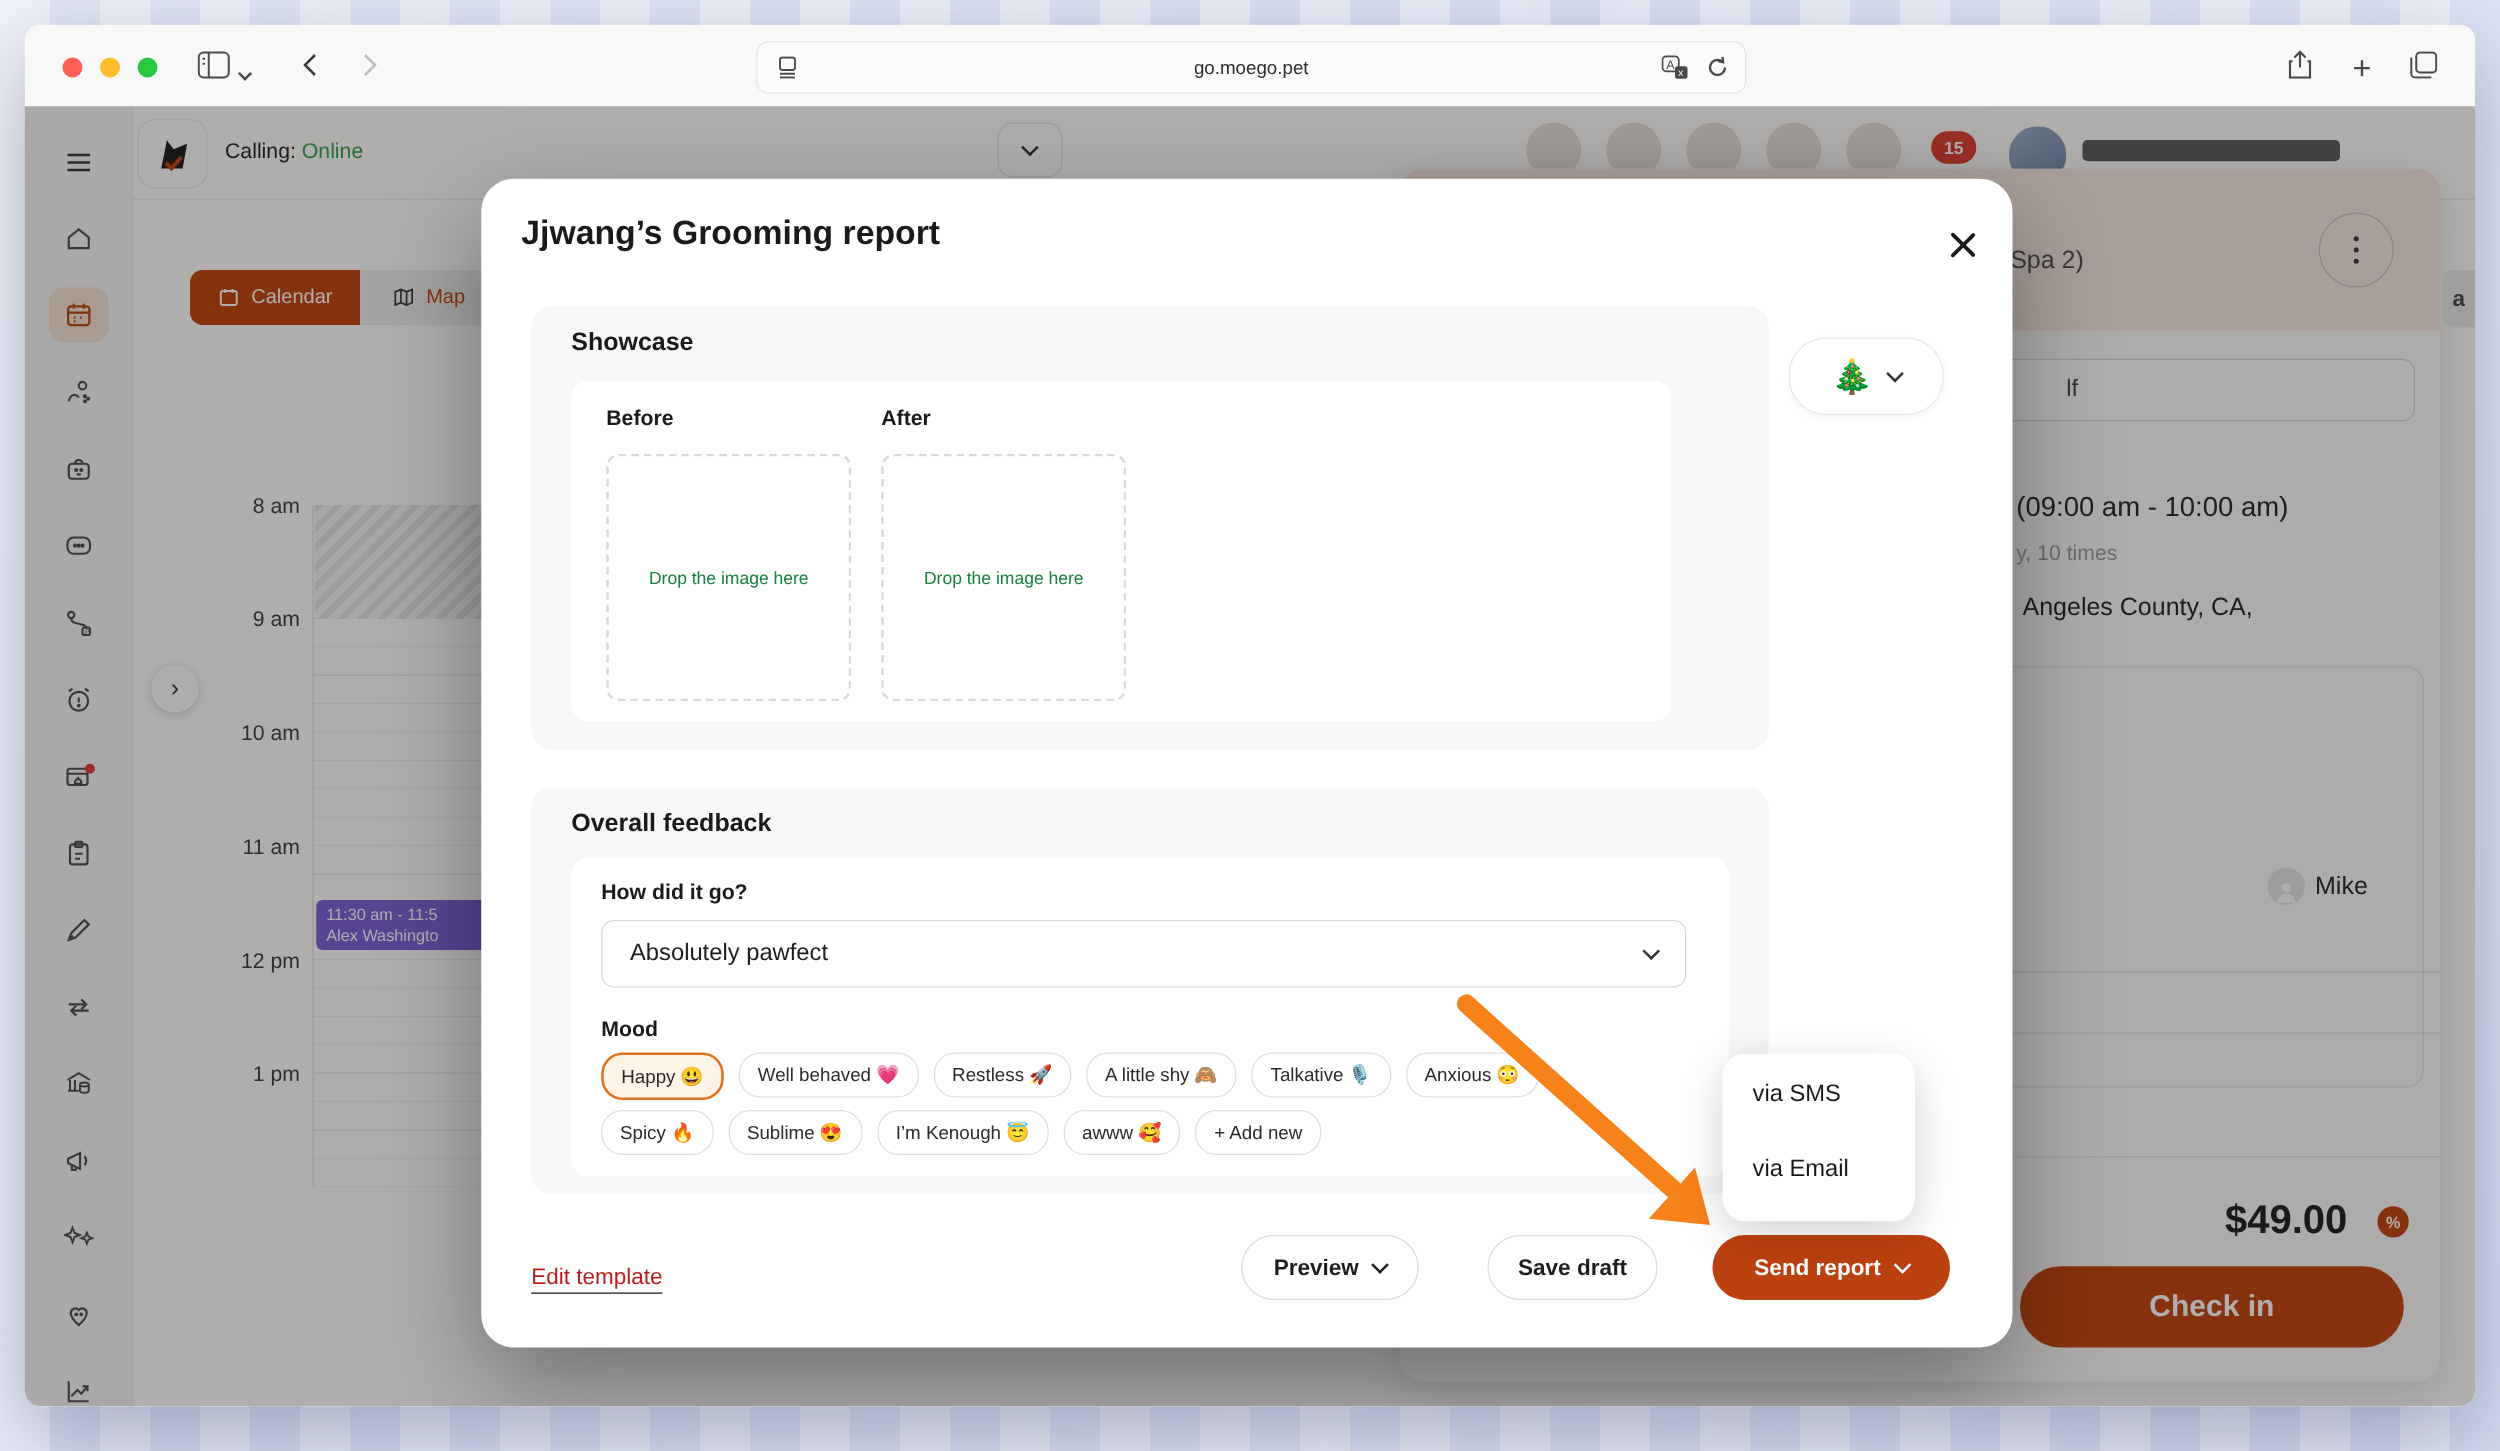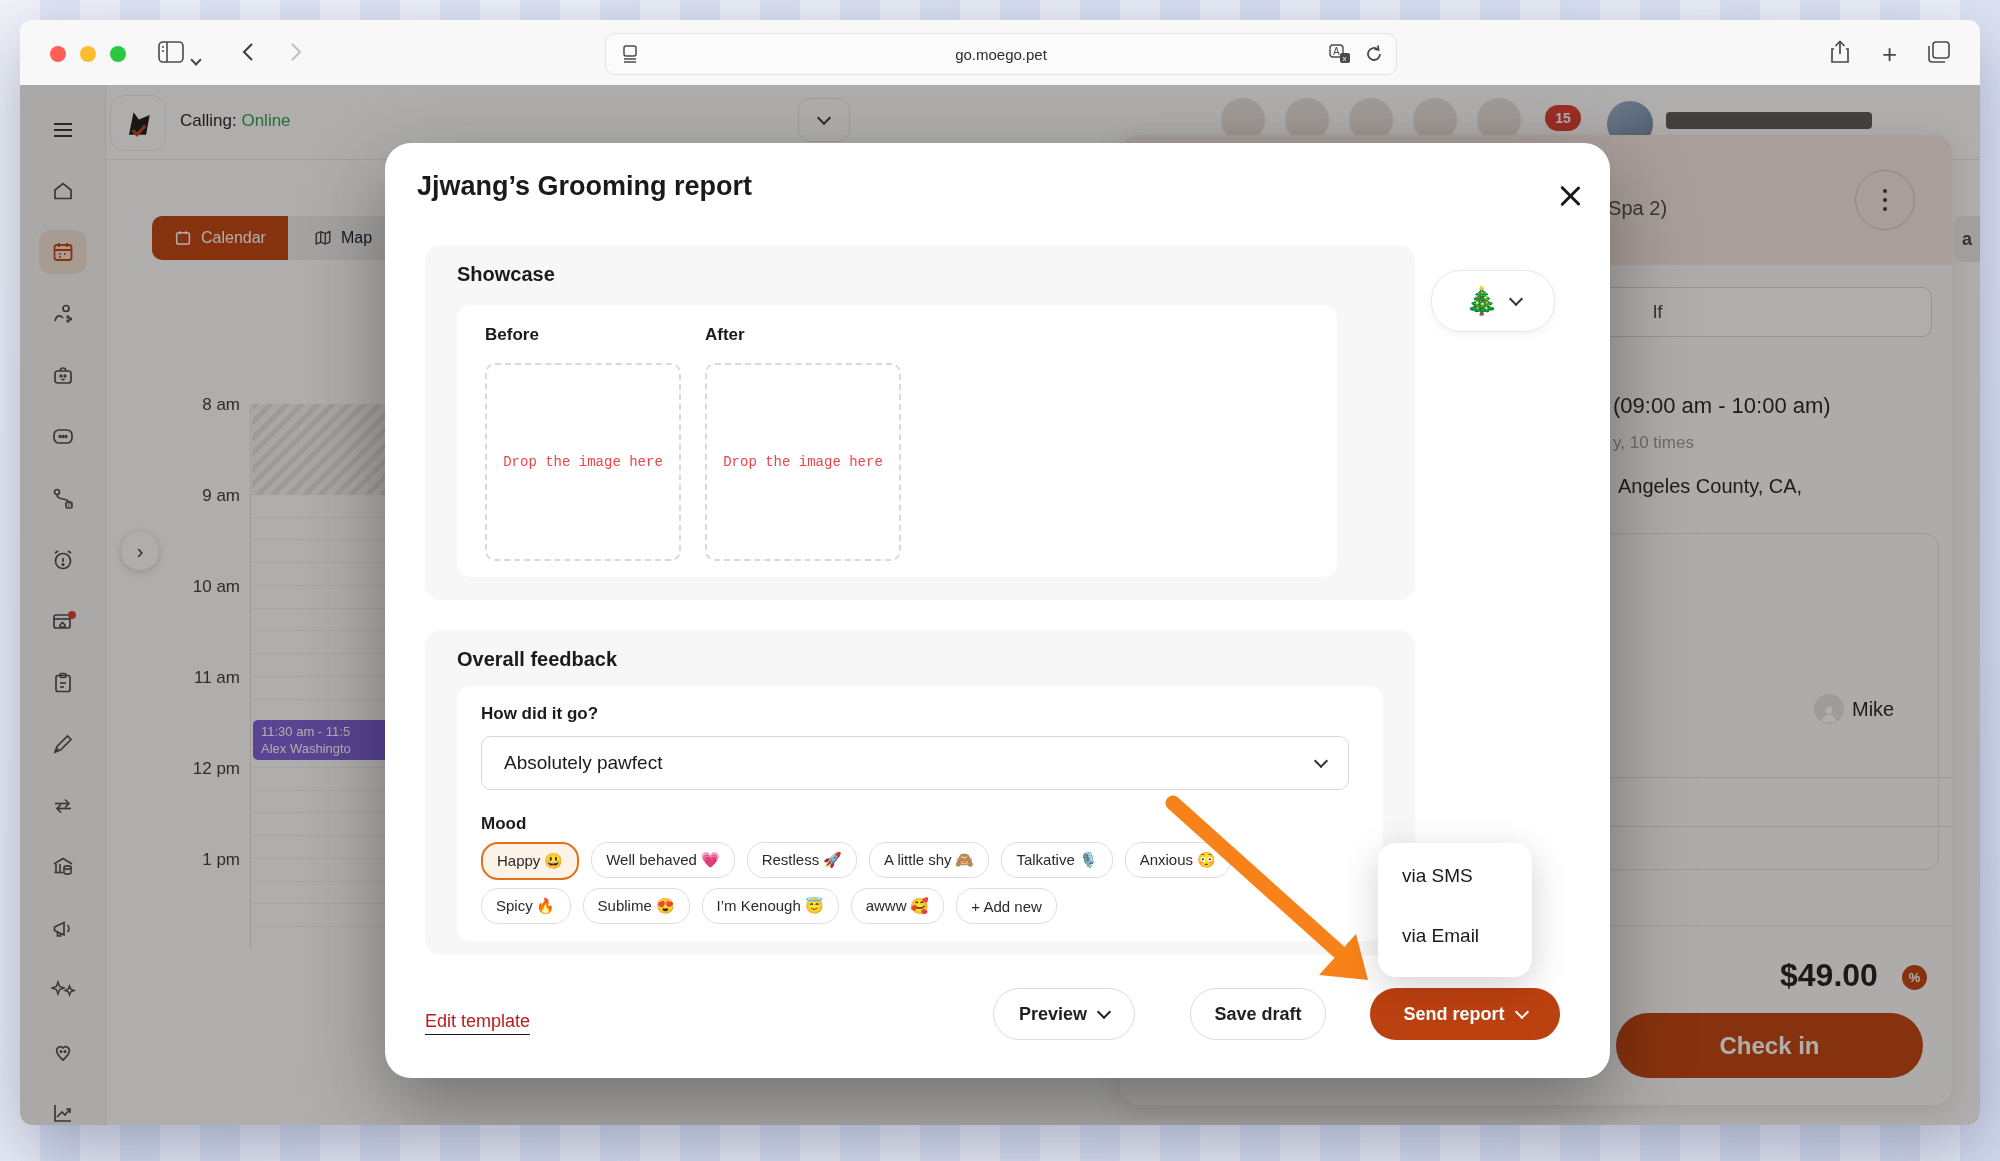--- a/index.html
+++ b/index.html
@@ -36,21 +36,21 @@
   .badge15{position:absolute;left:1525px;top:20px;min-width:22px;height:26px;padding:0 7px;border-radius:13px;
     background:#df3b30;color:#fff;font-size:14px;font-weight:700;display:flex;align-items:center;justify-content:center;}
   .ava-img{position:absolute;left:1586px;top:15px;width:46px;height:46px;border-radius:50%;
     background:linear-gradient(140deg,#9db0cb,#6d82a4);border:1px solid #fff;}
   .name-bar{position:absolute;left:1646px;top:27px;width:206px;height:17px;border-radius:4px;background:#3b3b3b;opacity:.85;}
   .collapse-pill{position:absolute;left:778px;top:13px;width:50px;height:42px;background:#fff;
     border:1px solid #e4e4e4;border-radius:12px;display:flex;align-items:center;justify-content:center;color:#333;}
   
   .seg{position:absolute;left:132px;top:131px;height:44px;display:flex;border-radius:10px;overflow:hidden;}
   .seg .s1{background:#c2410c;color:#fff;display:flex;align-items:center;gap:9px;padding:0 22px;font-size:16px;}
-  .seg .s2{background:#efefef;color:#0f172a;display:flex;align-items:center;gap:9px;padding:0 26px;font-size:16px;}
+  .seg .s2{background:#efefef;color:#c2410c;display:flex;align-items:center;gap:9px;padding:0 26px;font-size:16px;}
   
   .tlabel{position:absolute;width:95px;text-align:right;font-size:17px;color:#3a3a3a;}
   .grid{position:absolute;left:230px;top:319px;width:880px;height:545px;border-left:1px solid #e2e2e2;
     background-image:
       repeating-linear-gradient(180deg,transparent 0 21.75px,#f0f0f0 21.75px 22.75px),
       repeating-linear-gradient(180deg,transparent 0 90px,#dcdcdc 90px 91px);}
   .hatch{position:absolute;left:1px;top:0;width:879px;height:91px;
     background:repeating-linear-gradient(135deg,#e2e2e2 0 5px,#f4f4f4 5px 11px);}
   .event{position:absolute;left:2px;top:316px;width:150px;height:40px;border-radius:5px;background:#7a5cd6;
     color:#fff;font-size:13px;line-height:17px;padding:3px 8px;box-sizing:border-box;white-space:nowrap;overflow:hidden;}
@@ -89,21 +89,21 @@
     box-shadow:0 30px 80px rgba(0,0,0,.35);}
   .m-title{position:absolute;left:32px;top:28px;font-size:27px;font-weight:700;color:#1a1a1a;}
   .m-x{position:absolute;left:1172px;top:40px;width:26px;height:26px;cursor:pointer;}
   .m-x:before,.m-x:after{content:"";position:absolute;left:12px;top:0;width:2.5px;height:26px;background:#1a1a1a;border-radius:2px;}
   .m-x:before{transform:rotate(45deg);} .m-x:after{transform:rotate(-45deg);}
   .panel{position:absolute;left:40px;width:990px;background:#f7f7f7;border-radius:16px;}
   .p-head{position:absolute;left:32px;top:18px;font-size:20px;font-weight:700;color:#1a1a1a;}
   .card{position:absolute;left:32px;background:#fff;border-radius:14px;}
   .col-label{position:absolute;top:20px;font-size:17px;font-weight:700;color:#1a1a1a;}
   .dropzone{position:absolute;top:58px;width:196px;height:198px;border:2px dashed #d9d9d9;border-radius:10px;
-    background:#fff;display:flex;align-items:center;justify-content:center;font-size:14px;color:#ef4444;box-sizing:border-box;font-family:Liberation Mono, monospace;}
+    background:#fff;display:flex;align-items:center;justify-content:center;font-size:14px;color:#15803d;box-sizing:border-box;}
   .theme-pill{position:absolute;left:1046px;top:127px;width:122px;height:60px;border:1px solid #e8e8e8;border-radius:30px;
     background:#fff;box-shadow:0 2px 8px rgba(0,0,0,.05);display:flex;align-items:center;justify-content:center;gap:12px;}
   .q-label{position:absolute;left:24px;top:18px;font-size:17px;font-weight:700;color:#1a1a1a;}
   .select{position:absolute;left:24px;top:50px;width:868px;height:54px;border:1px solid #d8d8d8;border-radius:10px;
     box-sizing:border-box;display:flex;align-items:center;font-size:19px;color:#1c1c1c;padding:0 22px;background:#fff;}
   .select .chv{margin-left:auto;color:#333;}
   .mood-label{position:absolute;left:24px;top:128px;font-size:17px;font-weight:700;color:#1a1a1a;}
   .chips{position:absolute;left:24px;display:flex;gap:12px;}
   .chip{height:34px;padding:0 14px;border:1px solid #dedede;border-radius:17px;background:#fff;display:flex;
     align-items:center;font-size:15px;color:#2a2a2a;white-space:nowrap;}

